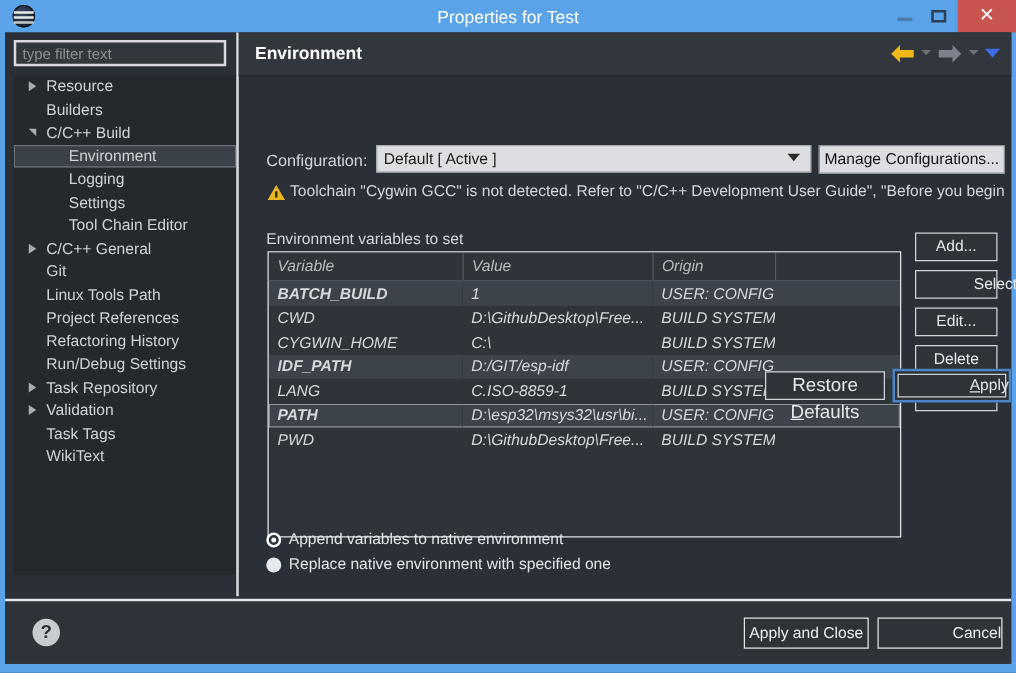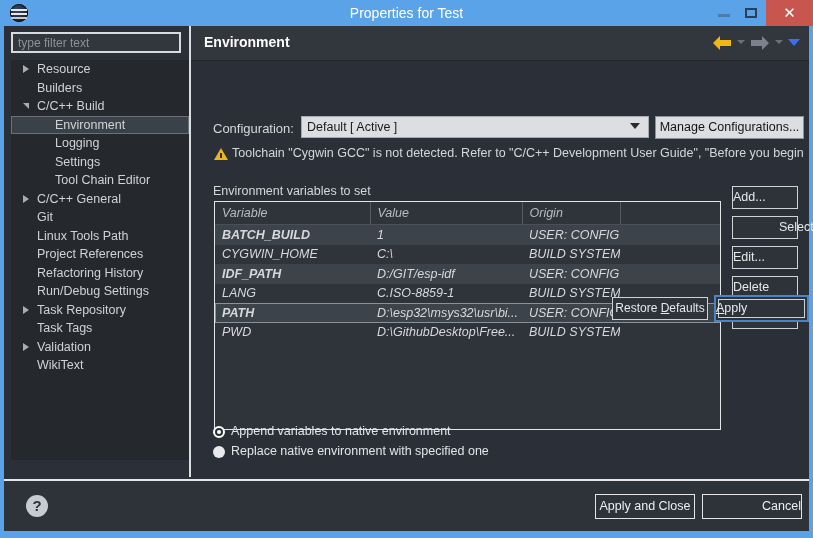--- a/index.html
+++ b/index.html
@@ -338,21 +338,21 @@
   .side-btn {
     position: absolute;
     left: 541px;
     width: 66px; height: 23px;
     background: #2e333a;
     border: 1px solid #cfd2d6;
     box-sizing: border-box;
     color: #e6e8ea;
     font-size: 12.5px;
     line-height: 21px;
-    text-align: left;
+    text-align: center;
     cursor: default;
   }
 
   
   .radio-row {
     position: absolute;
     left: 22px;
     font-size: 12.5px;
     color: #e2e4e7;
     cursor: default;
@@ -383,21 +383,21 @@
 
   
   #restore-btn {
     position: absolute;
     left: 421px; top: 271px;
     width: 96px; height: 23px;
     background: #2e333a;
     border: 1px solid #cfd2d6;
     box-sizing: border-box;
     color: #e6e8ea;
-    font-size: 12px;
+    font-size: 15px;
     line-height: 21px;
     text-align: center;
     cursor: default;
   }
   #apply-btn {
     position: absolute;
     left: 523px; top: 269px;
     width: 95px; height: 27px;
     background: #2e333a;
     border: 2px solid #4a83c6;
@@ -408,21 +408,21 @@
     position: absolute;
     left: 2px; top: 2px;
     right: 2px; bottom: 2px;
     border: 1px solid #cfd2d6;
     display: block;
   }
   #apply-btn span {
     position: relative;
     display: block;
     line-height: 23px;
-    text-align: left;
+    text-align: right;
     color: #e6e8ea;
     font-size: 12.5px;
     z-index: 2;
   }
   u.ak { text-decoration: underline; }
 
   
   #footer {
     position: absolute;
     left: 0; top: 453px;
@@ -535,25 +535,25 @@
             <span class="tlabel">Refactoring History</span>
           </div>
           <div class="tree-item depth0">
             <span class="tlabel">Run/Debug Settings</span>
           </div>
           <div class="tree-item depth0">
             <span class="arrow-c"></span>
             <span class="tlabel">Task Repository</span>
           </div>
           <div class="tree-item depth0">
-            <span class="tlabel">Task Tags</span>
-          </div>
-          <div class="tree-item depth0">
             <span class="arrow-c"></span>
             <span class="tlabel">Validation</span>
+          </div>
+          <div class="tree-item depth0">
+            <span class="tlabel">Task Tags</span>
           </div>
           <div class="tree-item depth0">
             <span class="tlabel">WikiText</span>
           </div>
         </div>
     </div>
 
     <div id="right-panel">
 
       <div id="page-header">
@@ -603,20 +603,26 @@
               </tr>
             </thead>
           <tbody id="tbody">
               <tr class="user-row ">
                 <td class="c0">BATCH_BUILD</td>
                 <td class="c1 cv">1</td>
                 <td class="c2 co">USER: CONFIG</td>
                 <td class="c3"></td>
               </tr>
               <tr class="">
+                <td class="c0">CWD</td>
+                <td class="c1 cv">D:\GithubDesktop\Free...</td>
+                <td class="c2 co">BUILD SYSTEM</td>
+                <td class="c3"></td>
+              </tr>
+              <tr class="">
                 <td class="c0">CYGWIN_HOME</td>
                 <td class="c1 cv">C:\</td>
                 <td class="c2 co">BUILD SYSTEM</td>
                 <td class="c3"></td>
               </tr>
               <tr class="user-row ">
                 <td class="c0">IDF_PATH</td>
                 <td class="c1 cv">D:/GIT/esp-idf</td>
                 <td class="c2 co">USER: CONFIG</td>
                 <td class="c3"></td>

